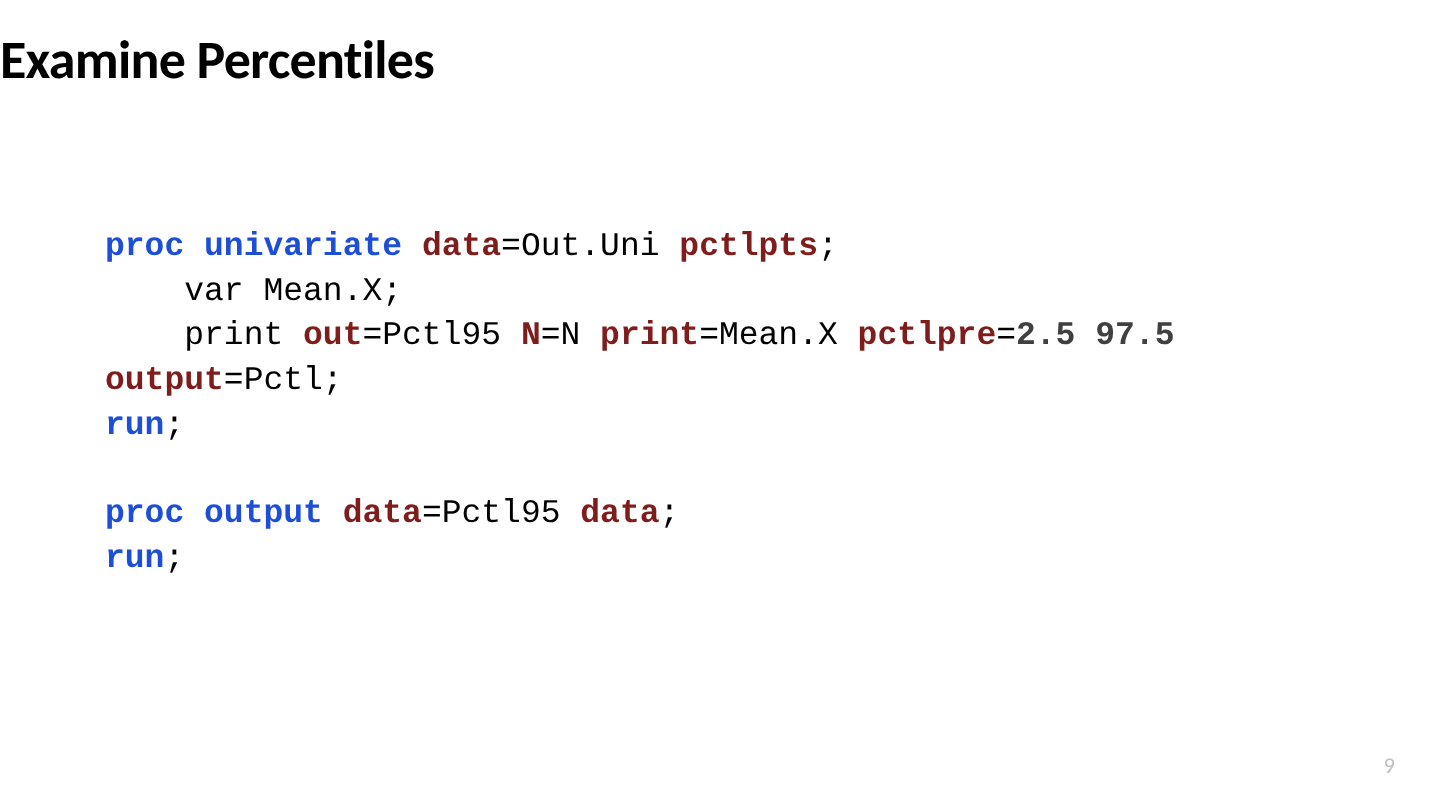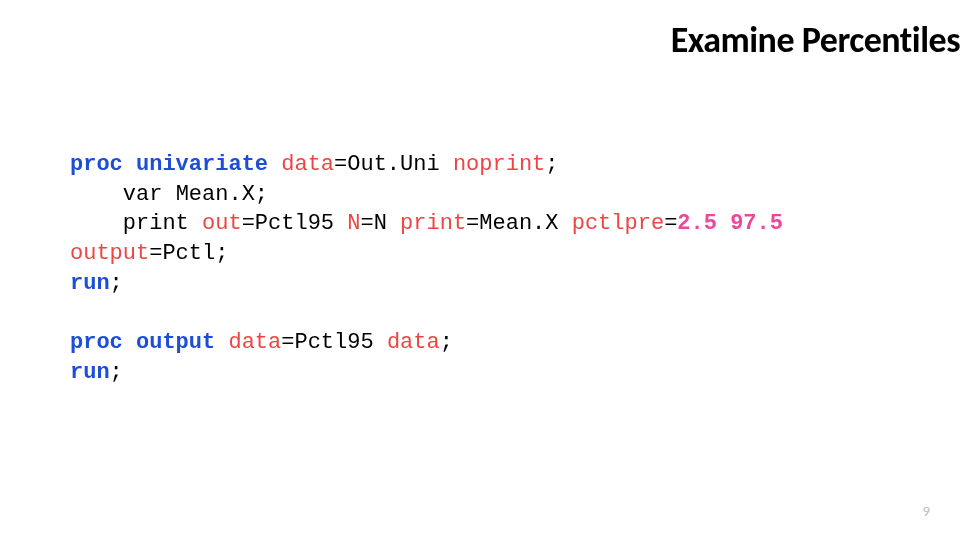--- a/index.html
+++ b/index.html
@@ -1,31 +1,31 @@
 <!DOCTYPE html>
 <html><head>
 <meta charset="utf-8">
 <style>
   * { margin: 0; padding: 0; box-sizing: border-box; }
   html, body { width: 960px; height: 540px; background: #fff; font-family: Calibri, Arial, sans-serif; overflow: hidden; }
   .slide { position: relative; width: 960px; height: 540px; }
-  .title { position: absolute; top: 18px; left: 0; right: 0; text-align: right; font-size: 36px; font-weight: 700; color: #000; letter-spacing: -0.5px; }
+  .title { position: absolute; top: 18px; left: 0; right: 0; text-align: left; font-size: 36px; font-weight: 700; color: #000; letter-spacing: -0.5px; }
   .code { position: absolute; top: 150px; left: 70px; right: 40px; font-family: "Courier New", Courier, monospace; font-size: 22px; line-height: 1.35; white-space: pre; color: #000; }
   .kw { font-weight: 700; color: #1d4ed8; }
-  .opt { color: #ef4444; }
-  .num { color: #ec4899; font-weight: 700; }
+  .opt { color: #7f1d1d; font-weight: bold; }
+  .num { color: #404040; font-weight: 700; }
   .pagenum { position: absolute; bottom: 20px; right: 30px; font-size: 15px; color: #BFBFBF; }
 </style>
 </head>
 <body>
 
 <div class="slide">
   <div class="title">Examine Percentiles</div>
 
-  <div class="code"><span class="kw">proc</span> <span class="kw">univariate</span> <span class="opt">data</span><span>=</span><span>Out.Uni</span> <span class="opt">noprint</span><span>;</span>
+  <div class="code"><span class="kw">proc</span> <span class="kw">univariate</span> <span class="opt">data</span><span>=</span><span>Out.Uni</span> <span class="opt">pctlpts</span><span>;</span>
     <span>var</span> <span>Mean.X;</span>
     <span>print</span> <span class="opt">out</span><span>=</span><span>Pctl95</span> <span class="opt">N</span><span>=</span><span>N</span> <span class="opt">print</span><span>=</span><span>Mean.X</span> <span class="opt">pctlpre</span><span>=</span><span class="num">2.5</span> <span class="num">97.5</span>
 <span class="opt">output</span><span>=</span><span>Pctl;</span>
 <span class="kw">run</span><span>;</span>
 
 <span class="kw">proc</span> <span class="kw">output</span> <span class="opt">data</span><span>=</span><span>Pctl95</span> <span class="opt">data</span><span>;</span>
 <span class="kw">run</span><span>;</span></div>
 
   <div class="pagenum">9</div>
 </div>

